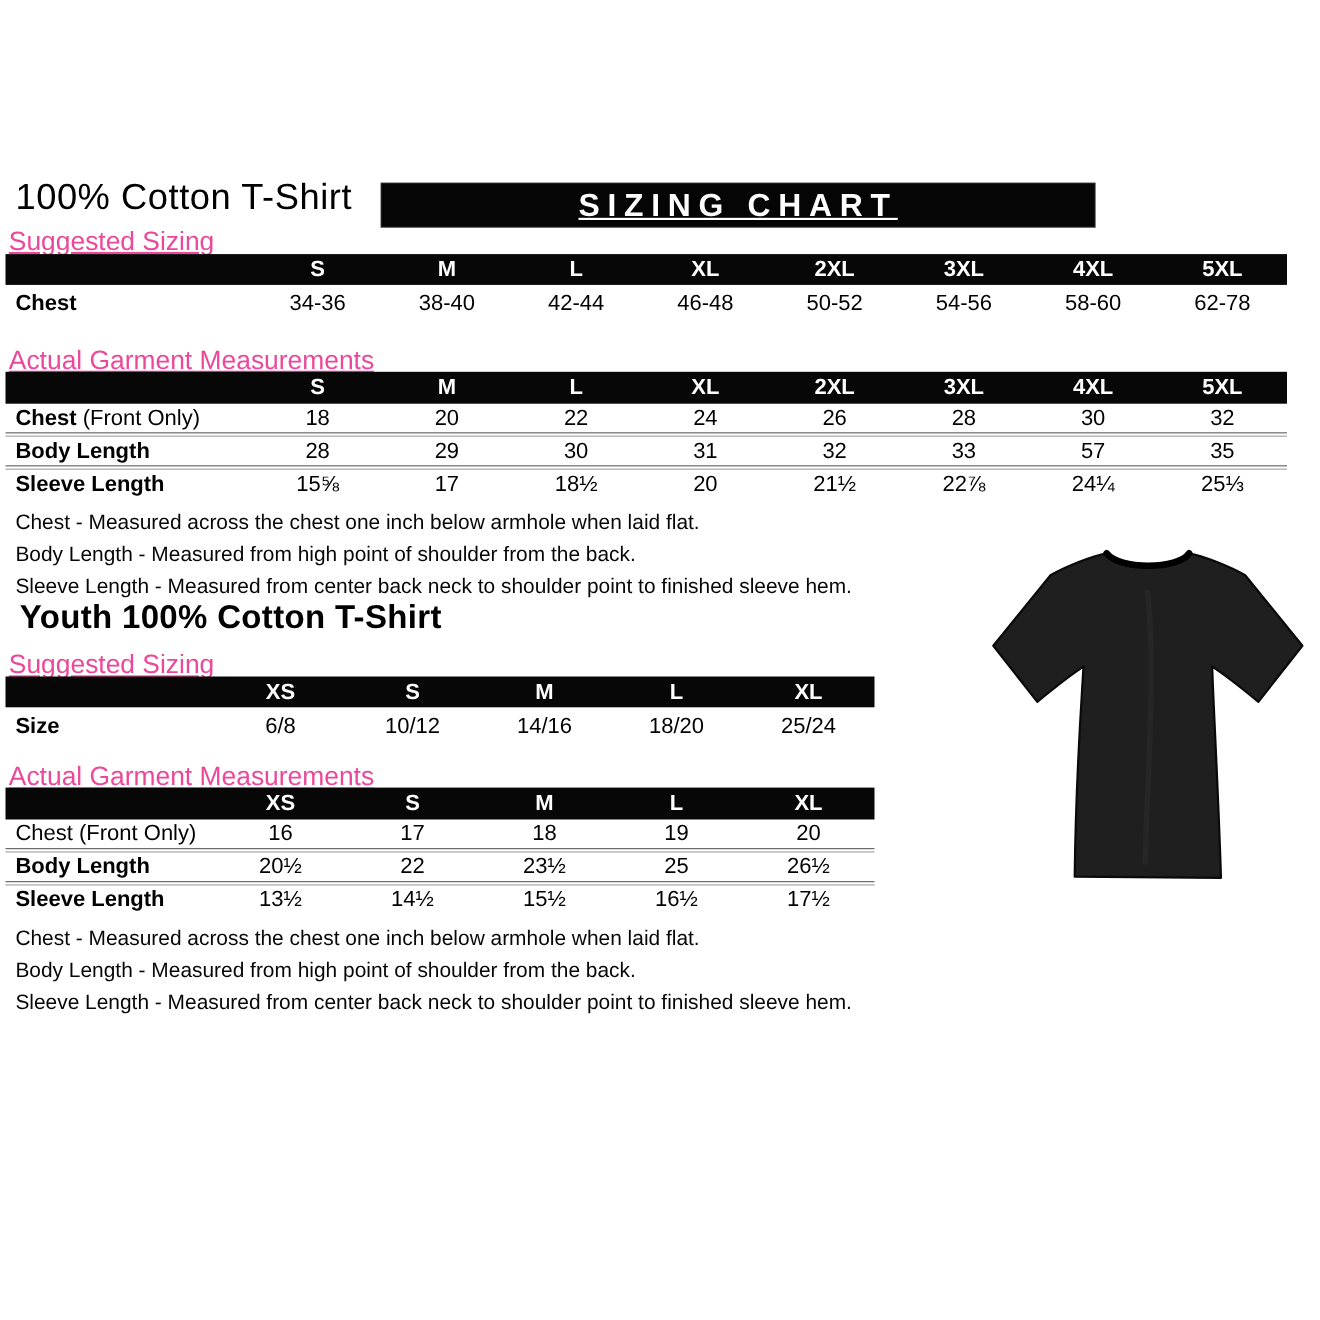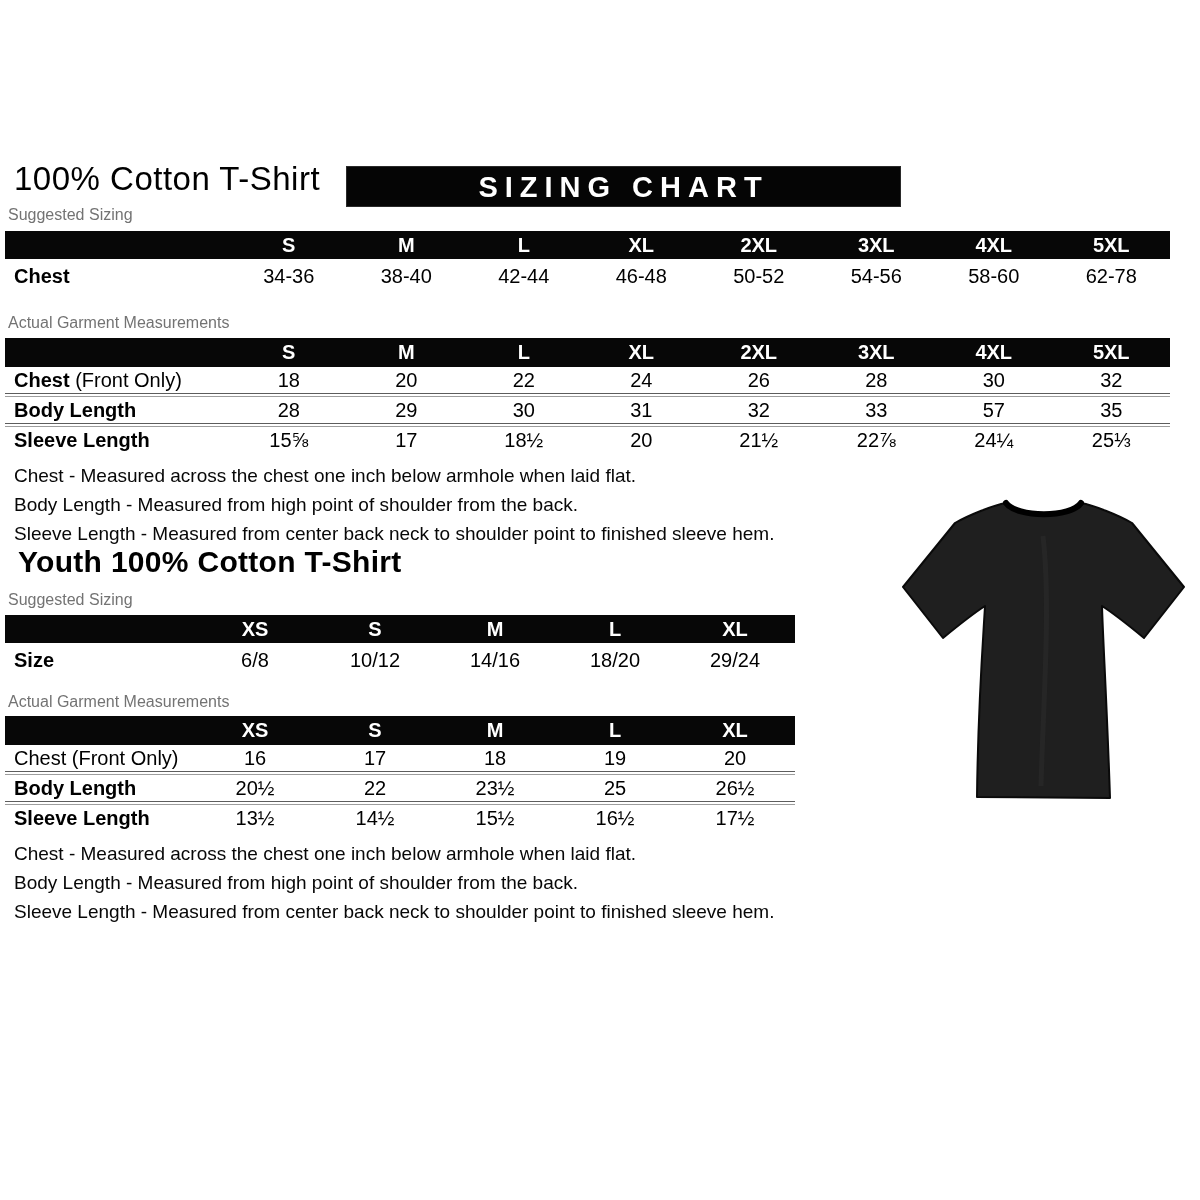--- a/index.html
+++ b/index.html
@@ -4,25 +4,25 @@
 <style>
   html,body{margin:0;padding:0;}
   body{
     width:1200px;height:1200px;position:relative;background:#ffffff;color:#000;
     font-family:"Liberation Sans", sans-serif;overflow:hidden;
   }
   .abs{position:absolute;}
   
   #main-title{left:14px;top:160px;font-size:33px;letter-spacing:.5px;}
   #sizing-banner{
-    left:347px;top:167px;width:553px;height:39px;background:#050505;
+    left:347px;top:167px;width:648px;height:39px;background:#050505;
     color:#fff;font-weight:bold;font-size:29px;letter-spacing:7px;
-    text-align:center;line-height:40px;box-shadow:0 0 0 1px #2a2a2a;
+    text-align:center;line-height:40px;box-shadow:0 0 0 1px #2a2a2a;text-decoration:underline;
   }
-  .section-label{font-size:16px;color:#737373;}
+  .section-label{font-size:24px;color:#ec4899;text-decoration:underline;}
   #adult-suggested-label{left:8px;top:206px;}
   #adult-garment-label{left:8px;top:314px;}
   #youth-title{left:18px;top:545px;font-size:30px;font-weight:bold;letter-spacing:.3px;}
   #youth-suggested-label{left:8px;top:591px;}
   #youth-garment-label{left:8px;top:693px;}
 
   
   .tbl{box-sizing:border-box;}
   #adult-suggested{left:5px;top:231px;width:1165px;}
   #adult-garment{left:5px;top:338px;width:1165px;}
@@ -148,21 +148,21 @@
     <div class="c-val">M</div>
     <div class="c-val">L</div>
     <div class="c-val">XL</div>
   </div>
   <div class="t-row row-lg">
     <div class="c-label bold">Size</div>
     <div class="c-val">6/8</div>
     <div class="c-val">10/12</div>
     <div class="c-val">14/16</div>
     <div class="c-val">18/20</div>
-    <div class="c-val">29/24</div>
+    <div class="c-val">25/24</div>
   </div>
 </div>
 
 <div class="abs section-label" id="youth-garment-label">Actual Garment Measurements</div>
 <div class="abs tbl youth" id="youth-garment">
   <div class="t-head tall-head">
     <div class="c-label"></div>
     <div class="c-val">XS</div>
     <div class="c-val">S</div>
     <div class="c-val">M</div>

